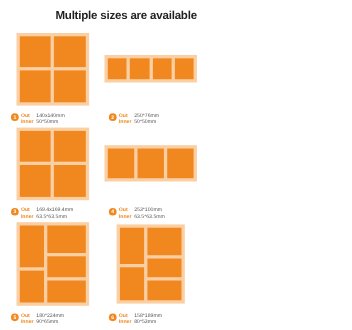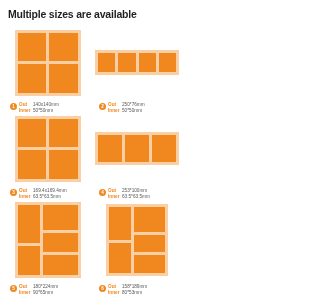--- a/index.html
+++ b/index.html
@@ -22,20 +22,21 @@
     padding: 0 6px;
   }
   .page-title {
     font-size: 10.5px;
     font-weight: bold;
     letter-spacing: -0.2px;
     color: #231f20;
     padding: 9px 0 7px 2px;
     line-height: 1.1;
     white-space: nowrap;
+    text-align: right;
   }
   .grid {
     display: grid;
     grid-template-columns: 1fr 1fr;
     column-gap: 6px;
   }
   .cellwrap {
     position: relative;
   }
   

